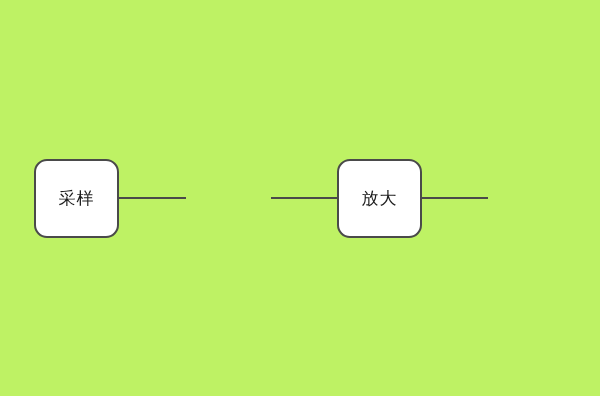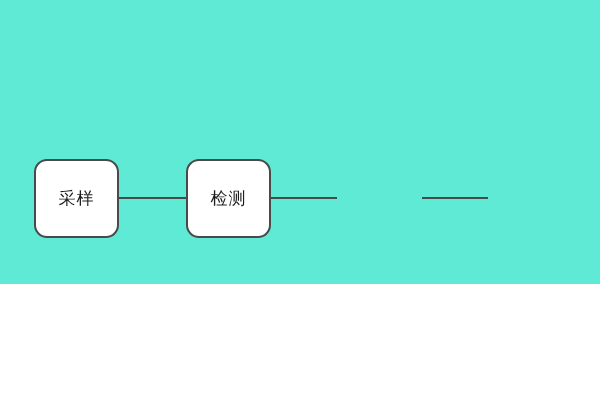--- a/index.html
+++ b/index.html
@@ -3,22 +3,22 @@
 <meta charset="utf-8">
 <style>
   html, body {
     margin: 0;
     padding: 0;
     background: #ffffff;
   }
   #canvas {
     position: relative;
     width: 600px;
-    height: 284px;
-    background: #5eead4;
+    height: 396px;
+    background: #bef264;
     overflow: hidden;
     font-family: "Liberation Sans", "DejaVu Sans", sans-serif;
   }
   .flow-node {
     position: absolute;
     top: 159px;
     width: 85px;
     height: 79px;
     box-sizing: border-box;
     background: #ffffff;
@@ -55,23 +55,23 @@
 <body>
 
 <div id="canvas">
 
   <div class="flow-node" id="node-1">
     <span class="node-label">采样</span>
   </div>
 
   <div class="connector" id="conn-1"></div>
 
-  <div class="flow-node" id="node-2">
-    <span class="node-label">检测</span>
-  </div>
 
   <div class="connector" id="conn-2"></div>
 
+  <div class="flow-node" id="node-3">
+    <span class="node-label">放大</span>
+  </div>
 
   <div class="connector" id="conn-3"></div>
 
 
 </div>
 
 </body></html>

